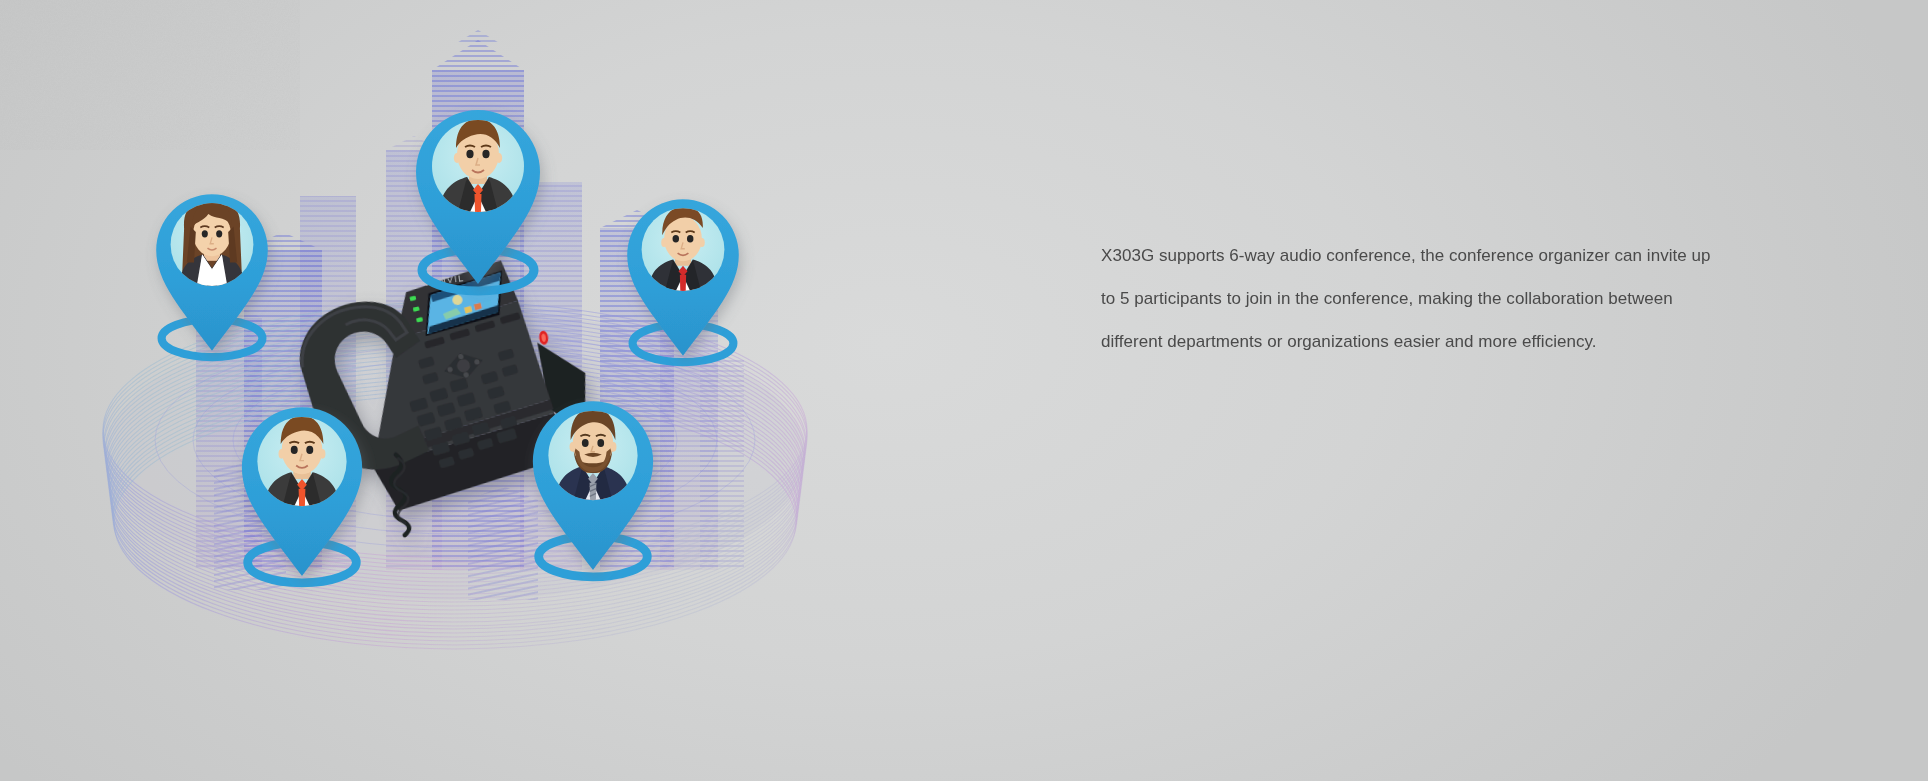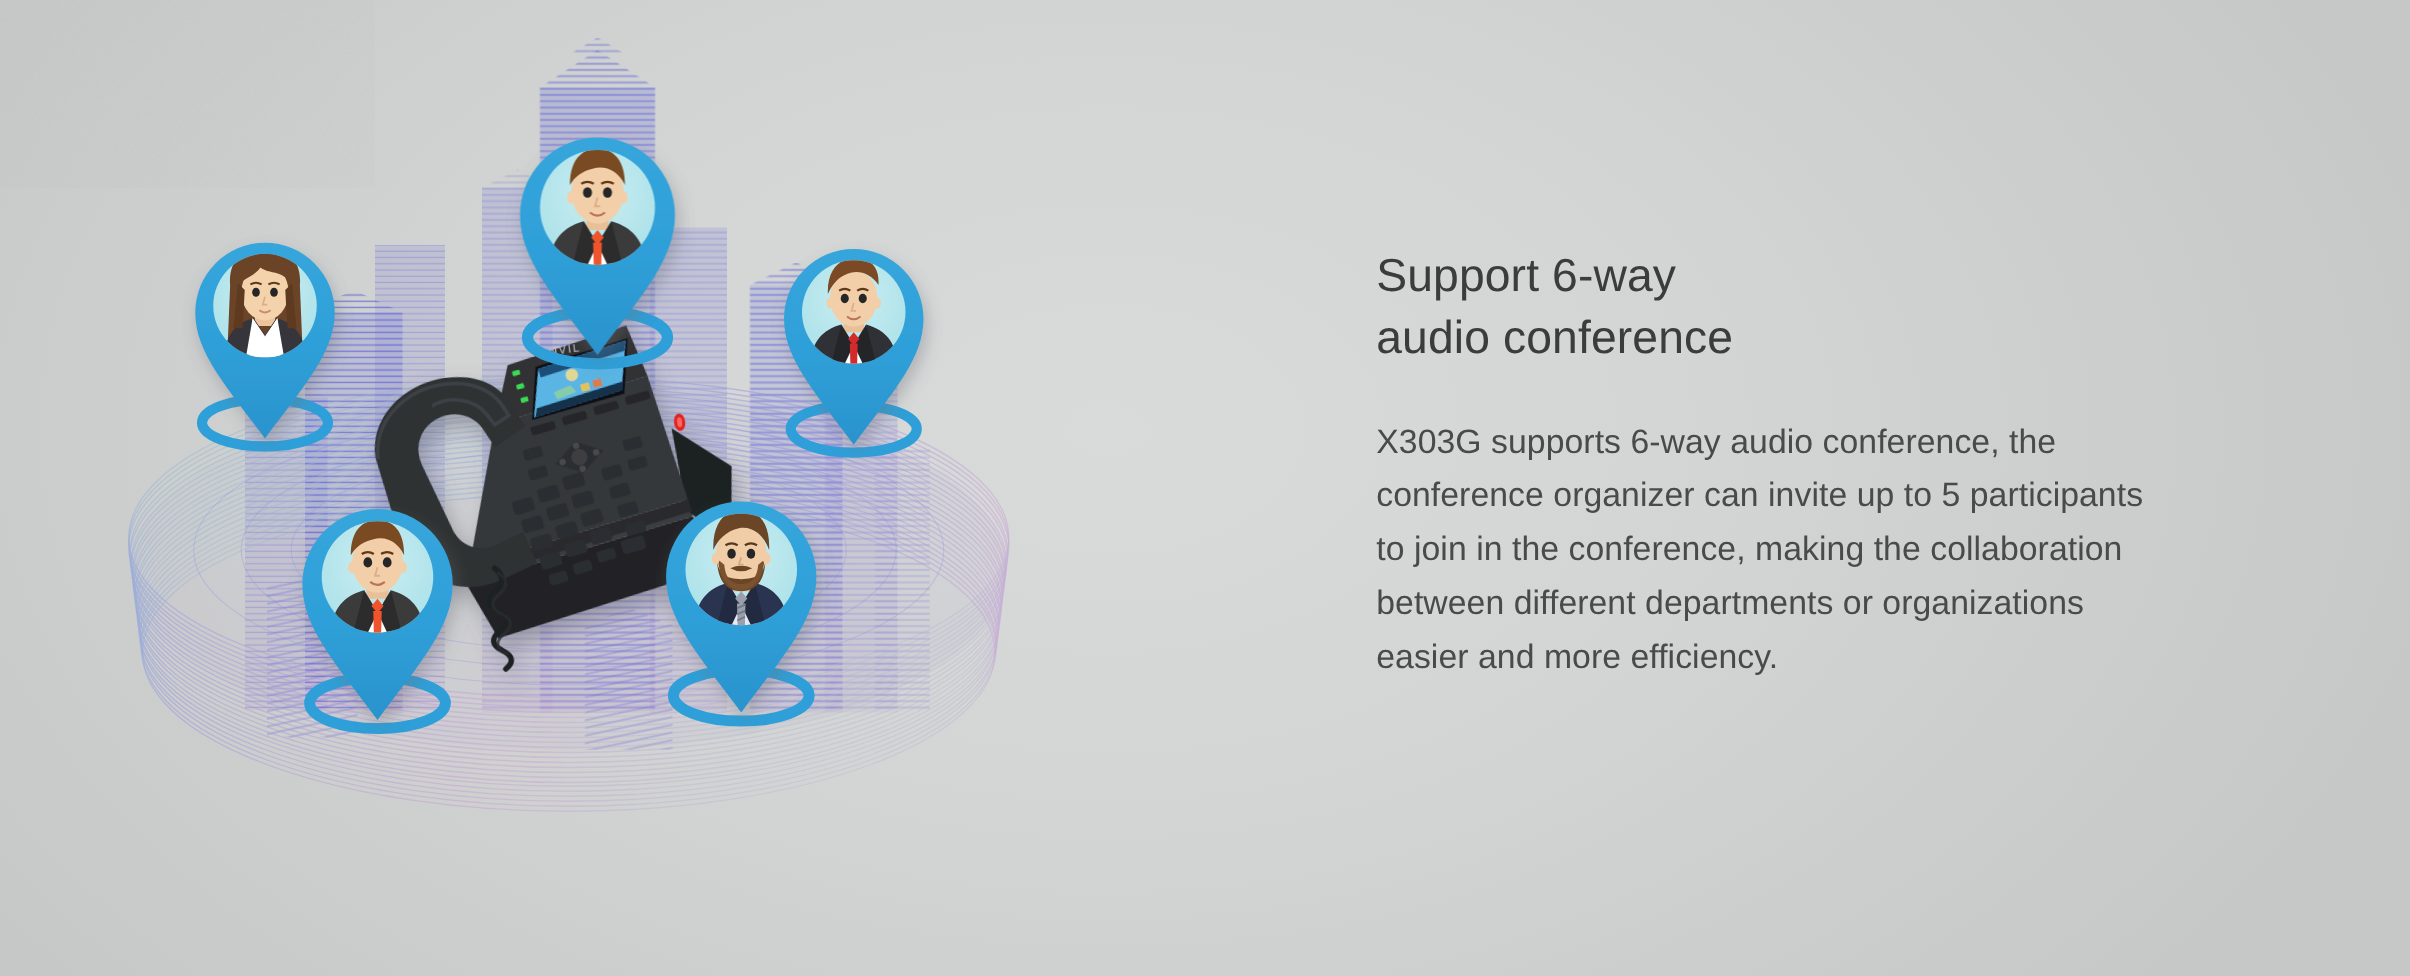--- a/index.html
+++ b/index.html
@@ -55,21 +55,21 @@
     font-size: 37px;
     line-height: 49px;
     font-weight: 400;
     color: #3c3c3c;
     letter-spacing: .1px;
     white-space: pre-line;
   }
 
   #body-copy {
     margin-top: 38px;
-    font-size: 27px;
+    font-size: 17px;
     line-height: 43px;
     color: #4a4a4a;
     width: 622px;
     letter-spacing: .05px;
   }
 </style>
 </head>
 <body>
 
 <div id="page">
@@ -534,22 +534,20 @@
             <path d="M3 -6 q5 -3 10 0" stroke="#54391f" stroke-width="1.9" fill="none"></path>
             <path d="M0 4 L-2 10 L2 10" stroke="#d4a97f" stroke-width="1.5" fill="none"></path>
           </g>
         </g>
       </g>
 
     </svg>
   </div>
 
   <div id="text-col">
-    <h1 id="headline">Support 6-way
-audio conference</h1>
     <p id="body-copy">X303G supports 6-way audio conference, the conference organizer can invite up to 5 participants to join in the conference, making the collaboration between different departments or organizations easier and more efficiency.</p>
   </div>
 
   <svg id="noise">
     <filter id="grain">
       <feTurbulence type="fractalNoise" baseFrequency="0.85" numOctaves="3" stitchTiles="stitch"></feTurbulence>
       <feColorMatrix type="saturate" values="0"></feColorMatrix>
       <feComponentTransfer>
           <feFuncA type="linear" slope="0.22"></feFuncA>
         </feComponentTransfer>

